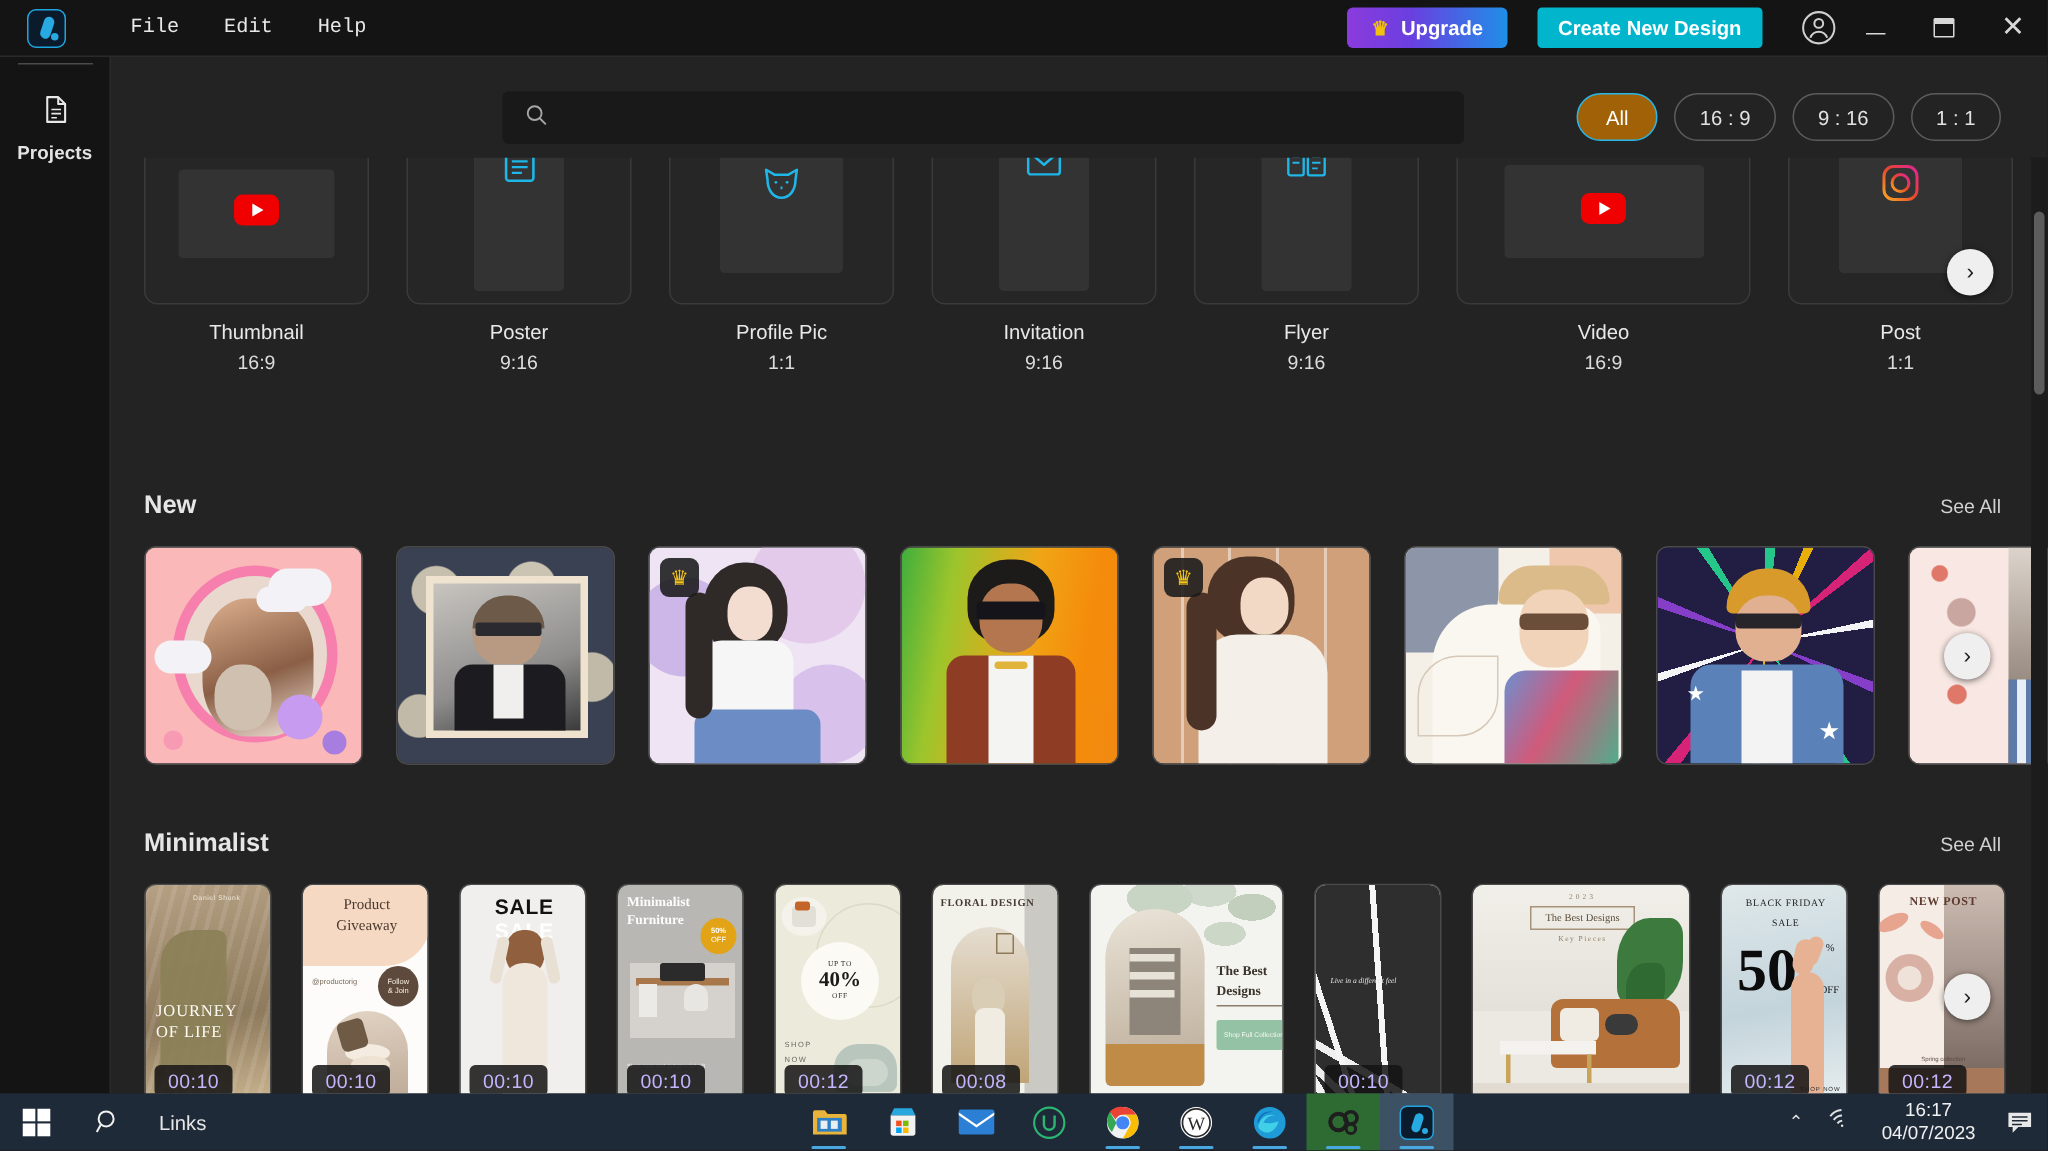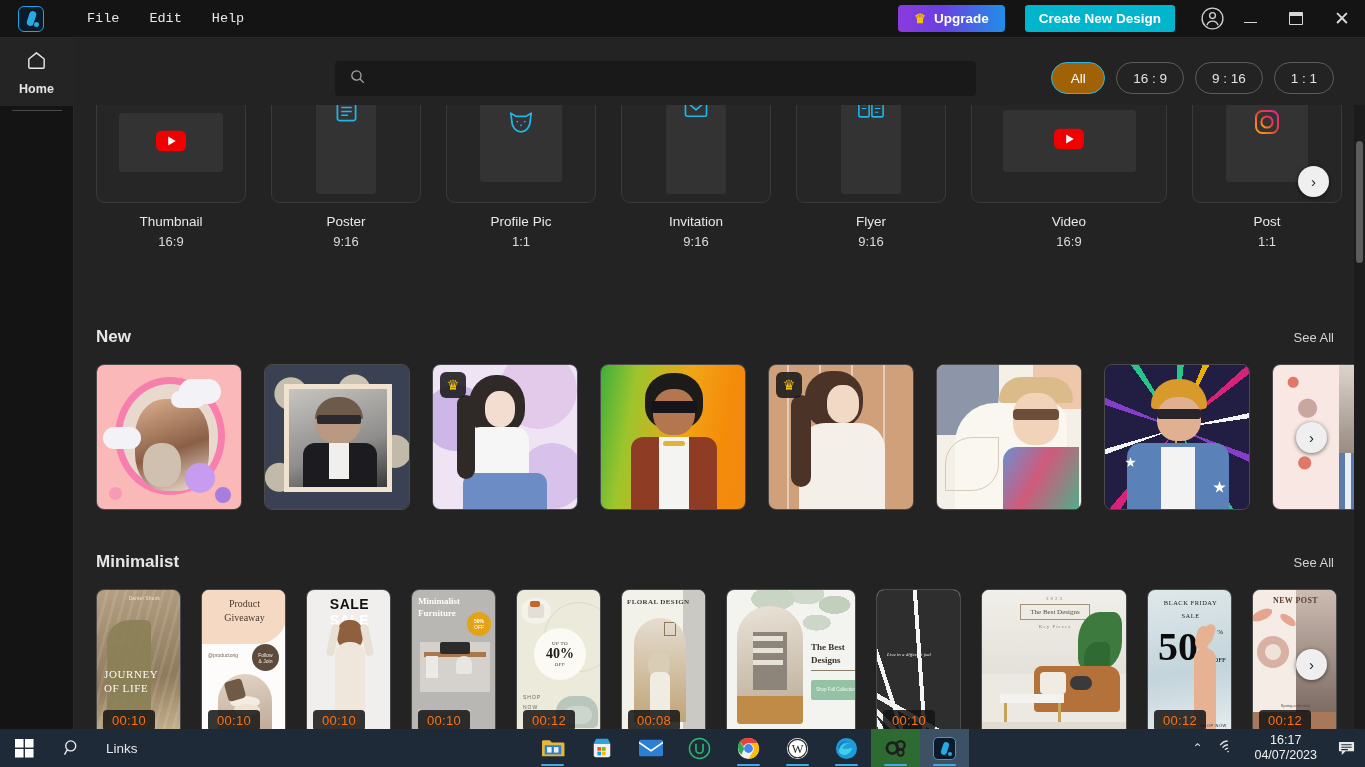--- a/index.html
+++ b/index.html
@@ -161,21 +161,21 @@
     cursor: pointer; background: #2a2a2a; border: 1px solid #4a4a4a;
   }
   .pro-badge {
     position: absolute; left: 7px; top: 7px; width: 26px; height: 26px;
     border-radius: 6px; background: rgba(25,25,25,.88);
     display: flex; align-items: center; justify-content: center;
     color: #f5c518; font-size: 14px; z-index: 3;
   }
   .dur-badge {
     position: absolute; left: 6px; bottom: 7px;
-    background: rgba(20,20,20,.86); color: #f97316; font-size: 13px;
+    background: rgba(20,20,20,.86); color: #c4b5fd; font-size: 13px;
     padding: 3px 9px; border-radius: 4px; z-index: 3; letter-spacing: .3px;
   }
   .thumb { width: 100%; height: 100%; position: relative; overflow: hidden; padding-left: 16px; }
 
   
   .arrow {
     position: absolute; width: 31px; height: 31px; border-radius: 50%;
     background: #efefef; color: #222; display: flex; align-items: center;
     justify-content: center; cursor: pointer; z-index: 8;
     box-shadow: 0 1px 4px rgba(0,0,0,.55); font-size: 15px;
@@ -254,29 +254,31 @@
       <div class="win-btn win-max">
           <i></i>
         </div>
       <div class="win-btn close">
         <span class="win-close-x">✕</span>
       </div>
     </div>
   </div>
 
   <div class="sidebar">
-    <div class="side-item active">
+    <div class="side-divider"></div>
+    <div class="side-item">
       <span>
-        <svg width="23" height="23" viewBox="0 0 24 24" fill="none" stroke="#e8e8e8" stroke-width="1.5" stroke-linejoin="round">
-          <path d="M4 10.5 12 4l8 6.5V19a1 1 0 0 1-1 1H5a1 1 0 0 1-1-1z"></path>
+        <svg width="22" height="22" viewBox="0 0 24 24" fill="none" stroke="#e8e8e8" stroke-width="1.5" stroke-linejoin="round">
+          <path d="M6 3h8l5 5v13H6z"></path>
+            <path d="M14 3v5h5"></path>
+          <path d="M9 12h7M9 15h7M9 18h4" stroke-width="1.2"></path>
         </svg>
       </span>
-      <span class="side-label">Home</span>
-    </div>
-    <div class="side-divider"></div>
+      <span class="side-label">Projects</span>
+    </div>
   </div>
 
   <div class="content">
 
     <div class="search-header">
       <div class="search-box">
         <span>
           <svg width="17" height="17" viewBox="0 0 24 24" fill="none" stroke="#a6a6a6" stroke-width="1.8">
             <circle cx="10.5" cy="10.5" r="6.5"></circle>
               <path d="M15.5 15.5 21 21"></path>

